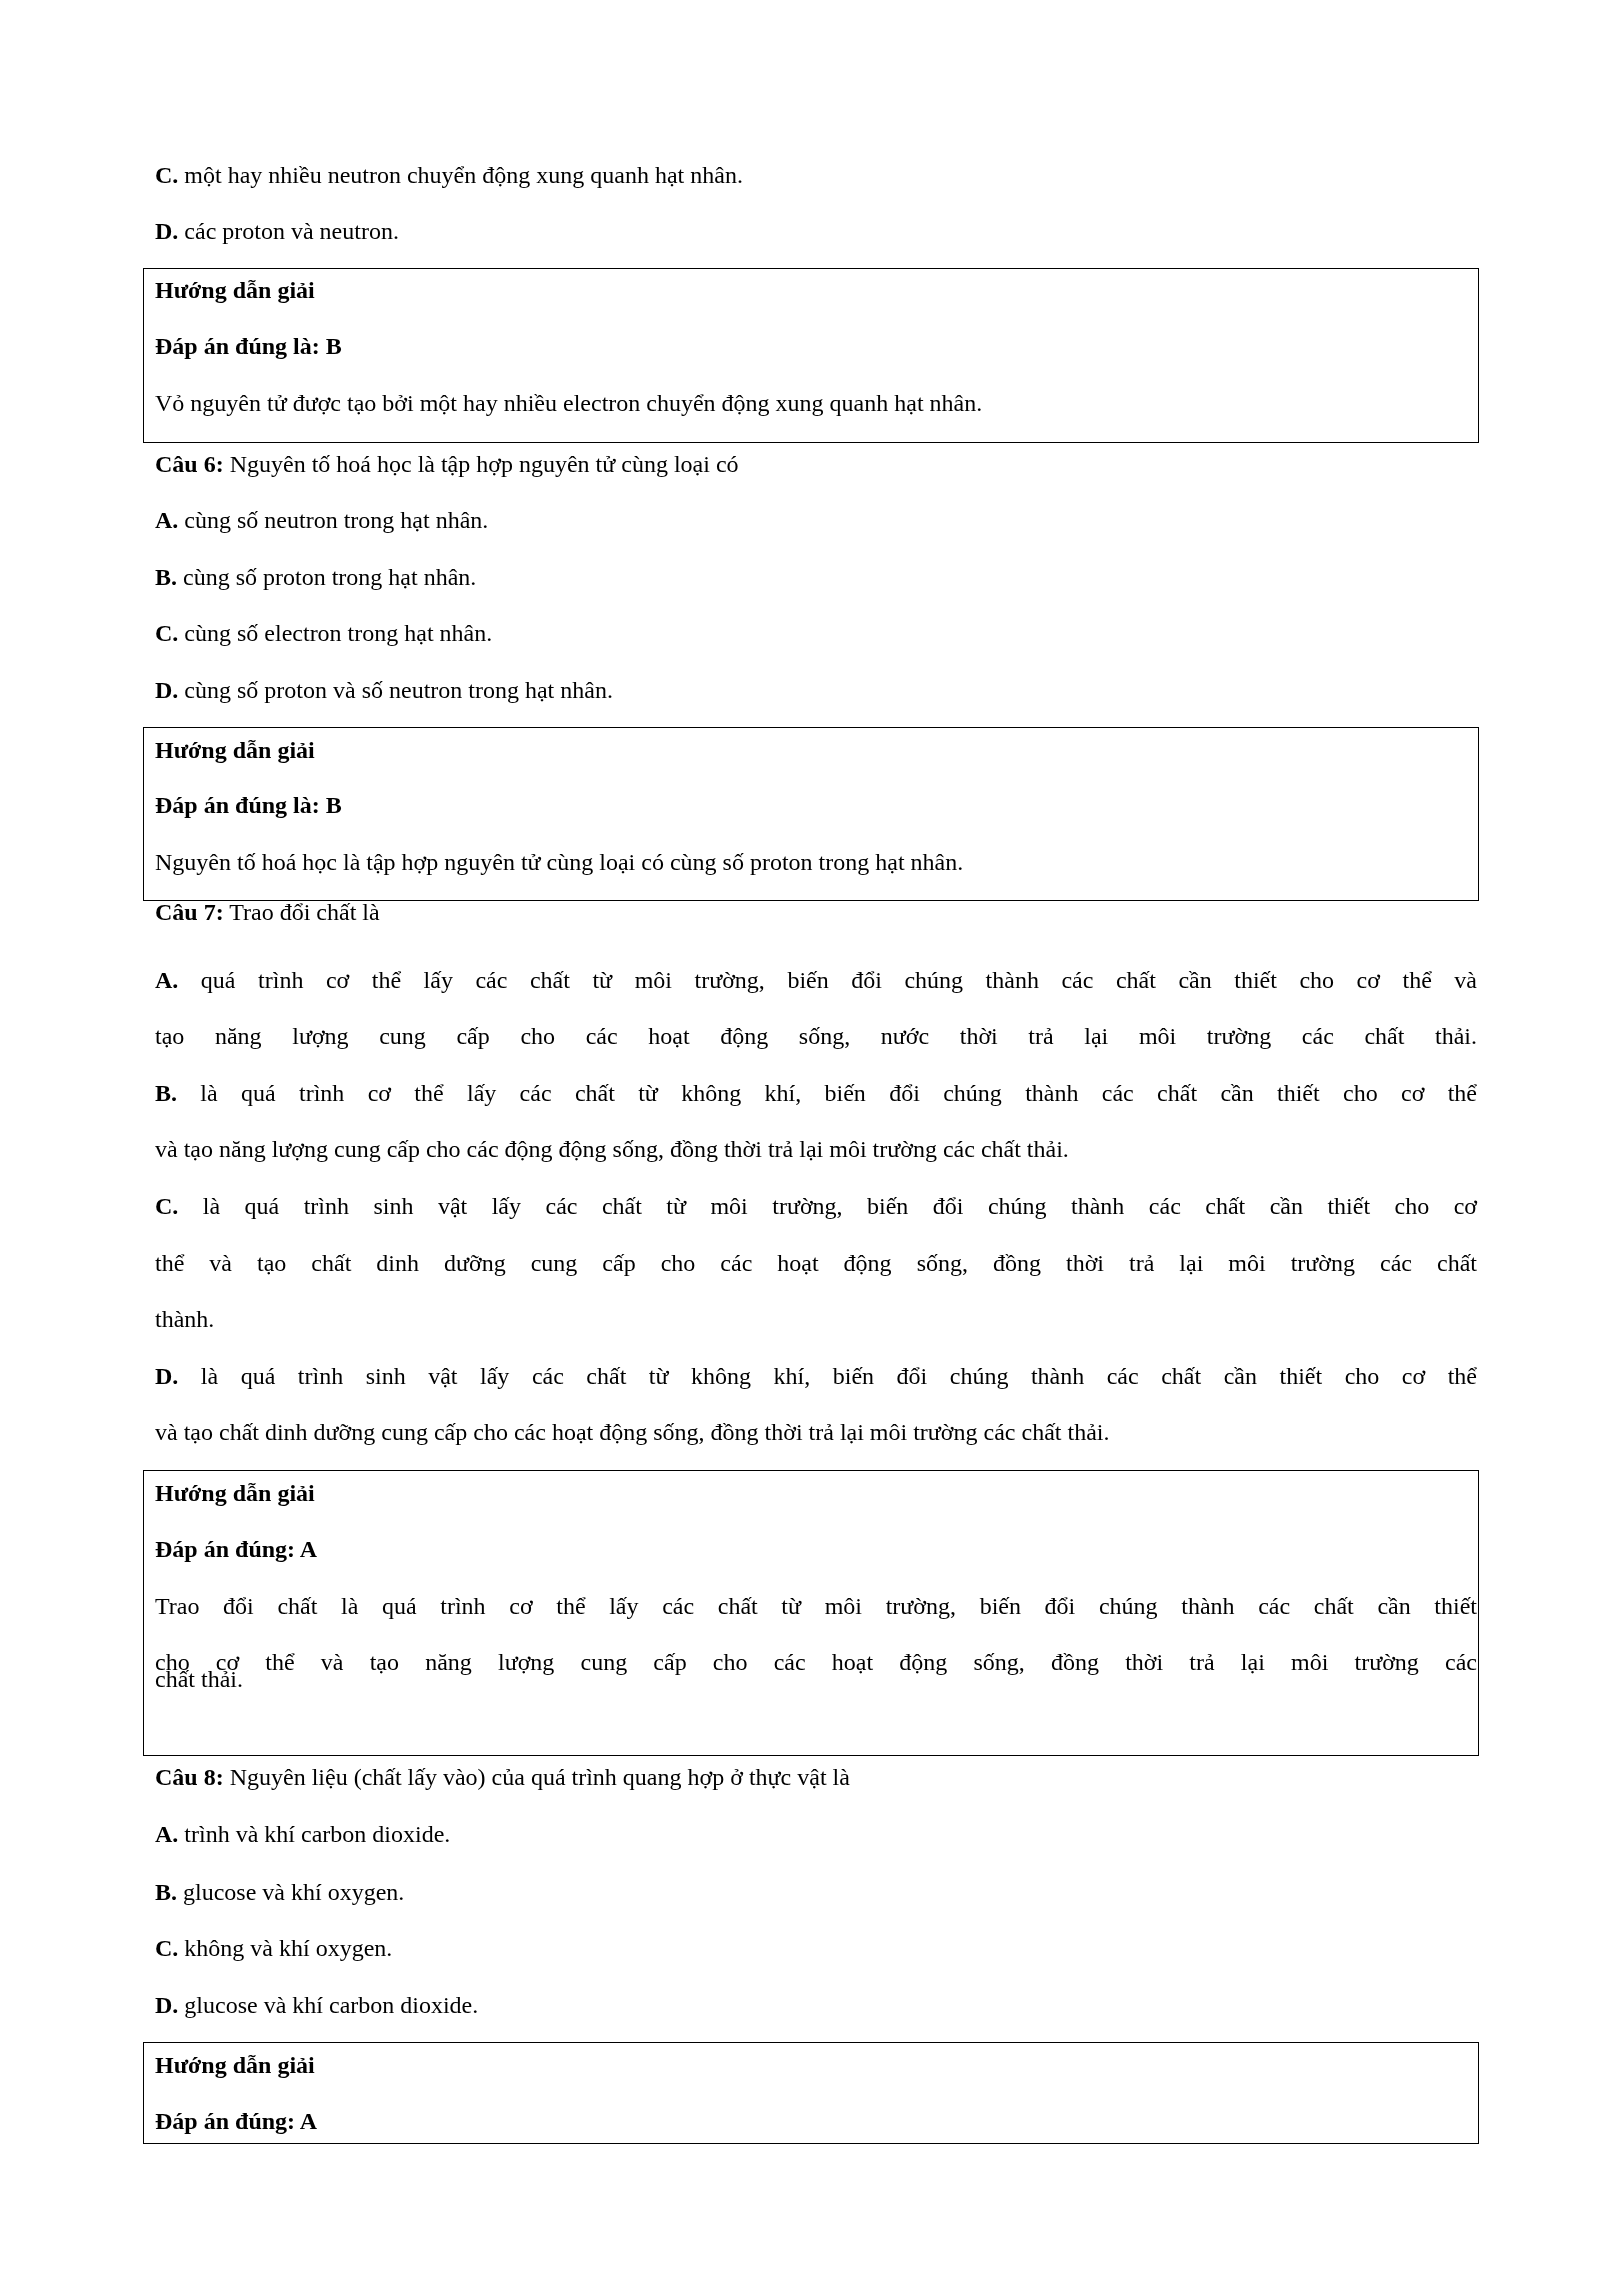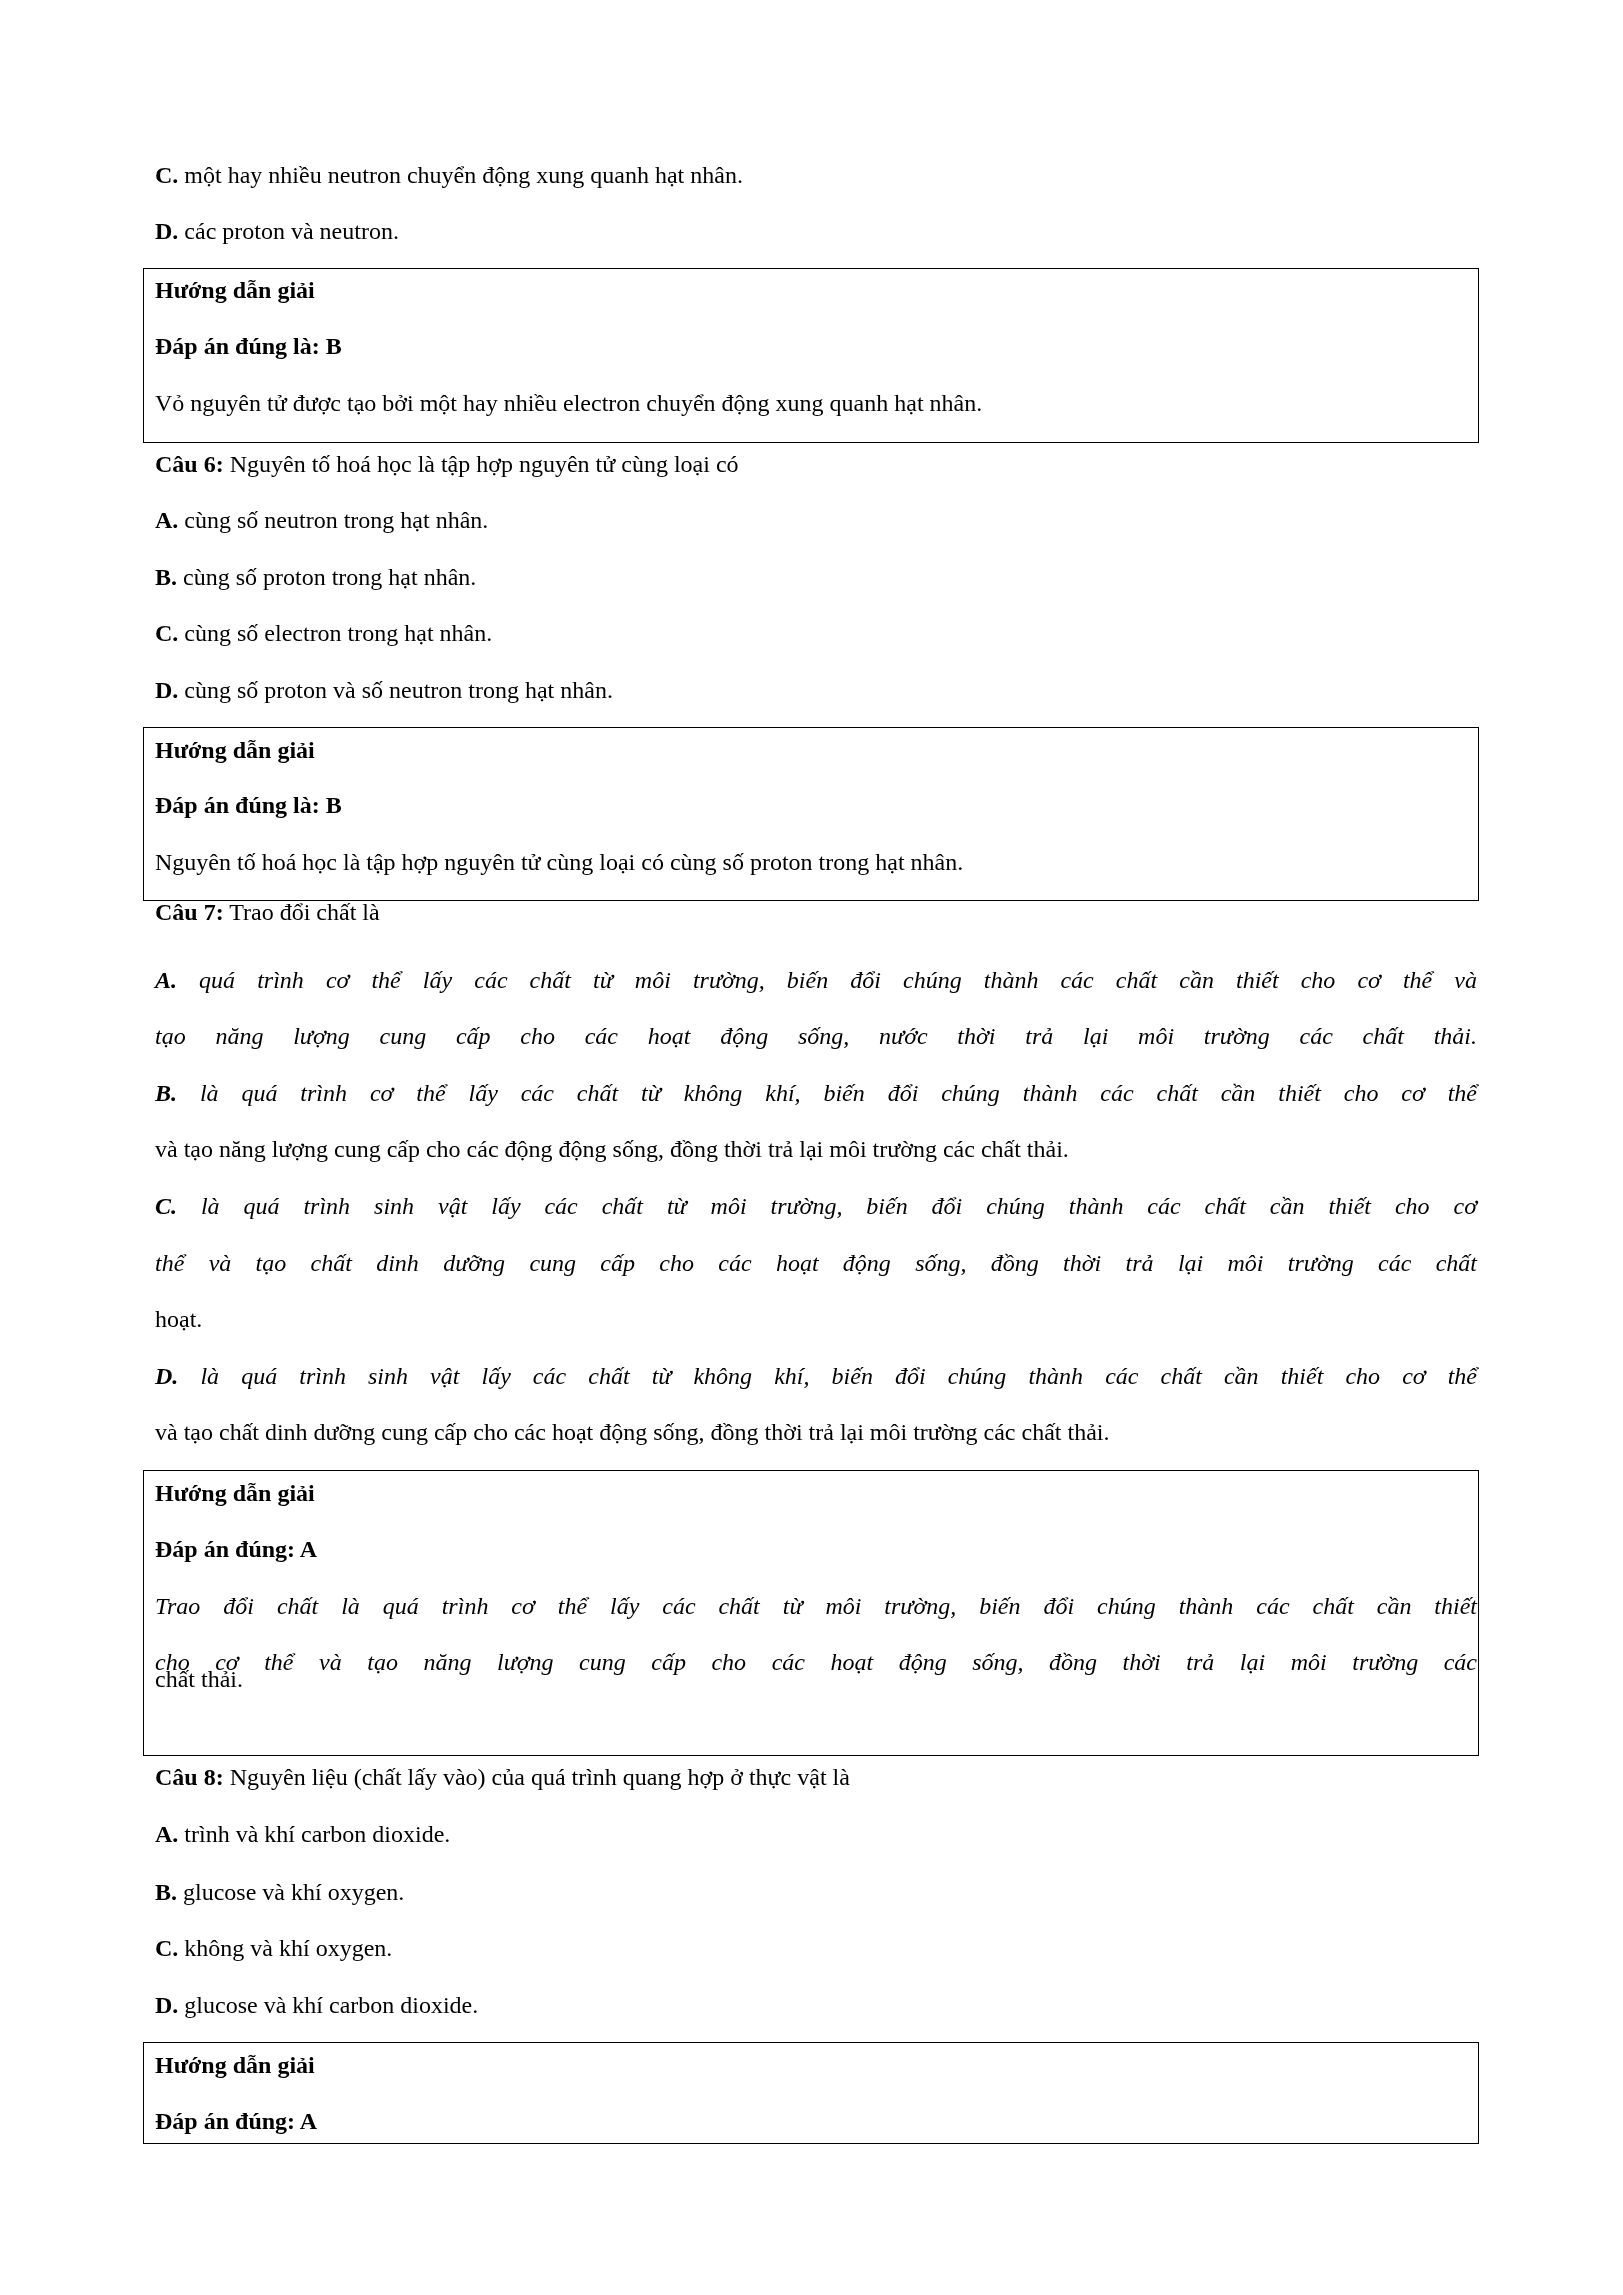--- a/index.html
+++ b/index.html
@@ -1,20 +1,20 @@
 <!DOCTYPE html>
 <html style="font-size:12.6px"><head>
 <meta charset="utf-8">
 <style>
   html, body { margin: 0; padding: 0; background: #ffffff; }
   body { width: 1623px; height: 2295px; position: relative; overflow: hidden;
          font-family: "Liberation Serif", "DejaVu Serif", serif; color: #000; }
   .line { position: absolute; left: 155px; width: 1322px; height: 57px; line-height: 57px;
           font-size: 24px; white-space: nowrap; }
-  .line.just { text-align: justify; text-align-last: justify; white-space: normal; font-style: italic; }
+  .line.just { text-align: justify; text-align-last: justify; white-space: normal; }
   .box { position: absolute; left: 143px; width: 1334px; border: 1.6px solid #000; box-sizing: content-box; }
   b { font-weight: bold; }
 </style>
 </head>
 <body>
 
 <div class="line" style="top:147px"><b>C.</b><span> một hay nhiều neutron chuyển động xung quanh hạt nhân.</span></div>
 <div class="line" style="top:203px"><b>D.</b><span> các proton và neutron.</span></div>
 
 <div class="box" style="top:268px;height:173px"></div>
@@ -33,21 +33,21 @@
 <div class="line" style="top:777px"><b>Đáp án đúng là: B</b></div>
 <div class="line" style="top:834px">Nguyên tố hoá học là tập hợp nguyên tử cùng loại có cùng số proton trong hạt nhân.</div>
 
 <div class="line" style="top:884px"><b>Câu 7:</b><span> Trao đổi chất là</span></div>
 <div class="line just" style="top:952px"><b>A.</b><span> quá trình cơ thể lấy các chất từ môi trường, biến đổi chúng thành các chất cần thiết cho cơ thể và</span></div>
 <div class="line just" style="top:1008px">tạo năng lượng cung cấp cho các hoạt động sống, nước thời trả lại môi trường các chất thải.</div>
 <div class="line just" style="top:1065px"><b>B.</b><span> là quá trình cơ thể lấy các chất từ không khí, biến đổi chúng thành các chất cần thiết cho cơ thể</span></div>
 <div class="line" style="top:1121px">và tạo năng lượng cung cấp cho các động động sống, đồng thời trả lại môi trường các chất thải.</div>
 <div class="line just" style="top:1178px"><b>C.</b><span> là quá trình sinh vật lấy các chất từ môi trường, biến đổi chúng thành các chất cần thiết cho cơ</span></div>
 <div class="line just" style="top:1235px">thể và tạo chất dinh dưỡng cung cấp cho các hoạt động sống, đồng thời trả lại môi trường các chất</div>
-<div class="line" style="top:1291px">hoạt.</div>
+<div class="line" style="top:1291px">thành.</div>
 <div class="line just" style="top:1348px"><b>D.</b><span> là quá trình sinh vật lấy các chất từ không khí, biến đổi chúng thành các chất cần thiết cho cơ thể</span></div>
 <div class="line" style="top:1404px">và tạo chất dinh dưỡng cung cấp cho các hoạt động sống, đồng thời trả lại môi trường các chất thải.</div>
 
 <div class="box" style="top:1470px;height:284px"></div>
 <div class="line" style="top:1465px"><b>Hướng dẫn giải</b></div>
 <div class="line" style="top:1521px"><b>Đáp án đúng: A</b></div>
 <div class="line just" style="top:1578px">Trao đổi chất là quá trình cơ thể lấy các chất từ môi trường, biến đổi chúng thành các chất cần thiết</div>
 <div class="line just" style="top:1634px">cho cơ thể và tạo năng lượng cung cấp cho các hoạt động sống, đồng thời trả lại môi trường các</div>
 <div class="line" style="top:1651px">chất thải.</div>
 

